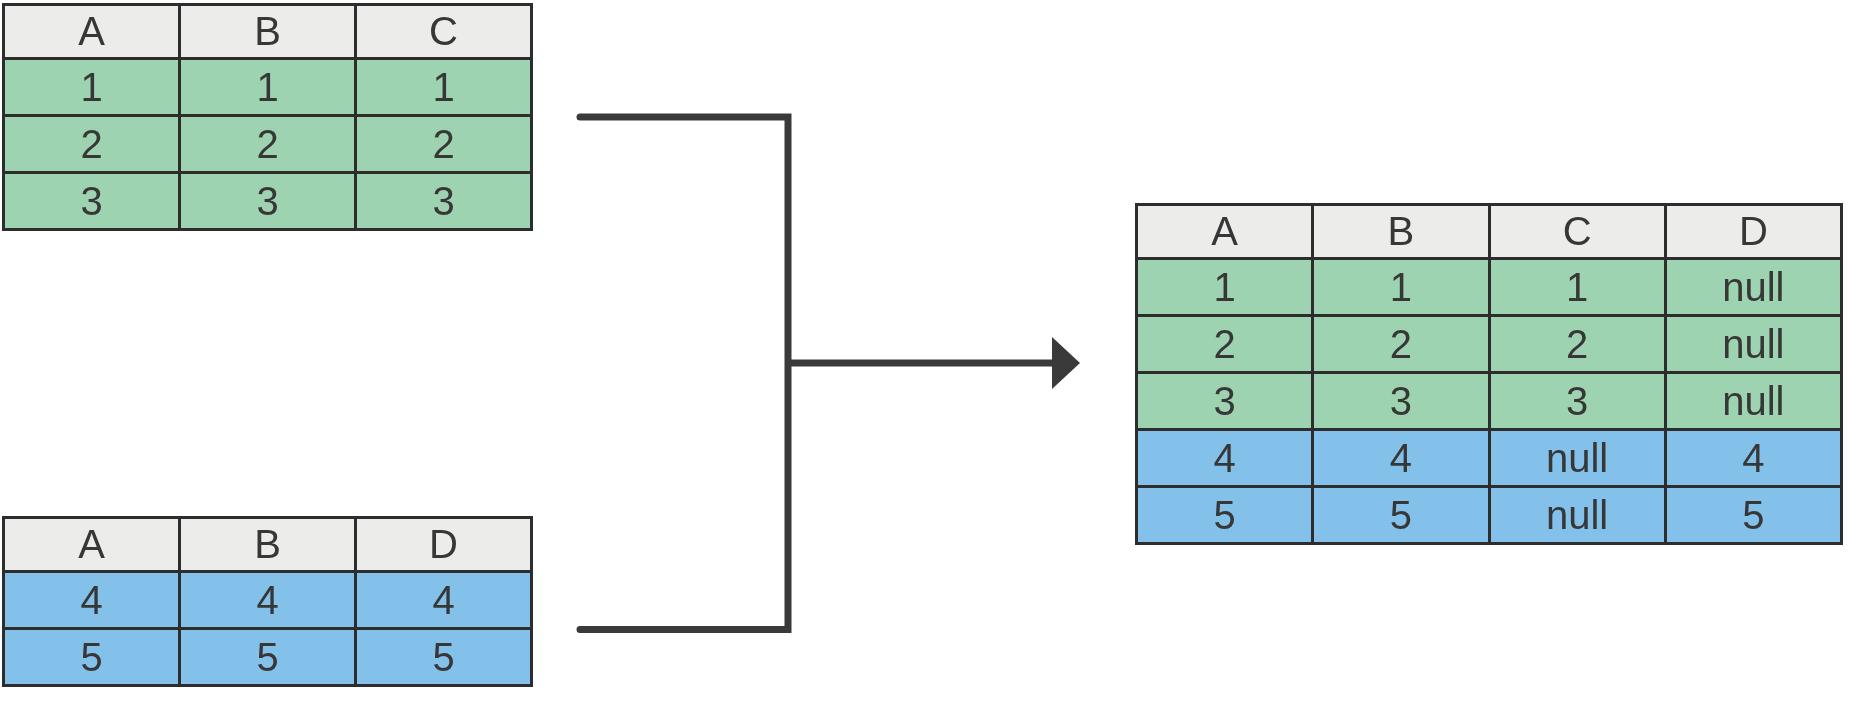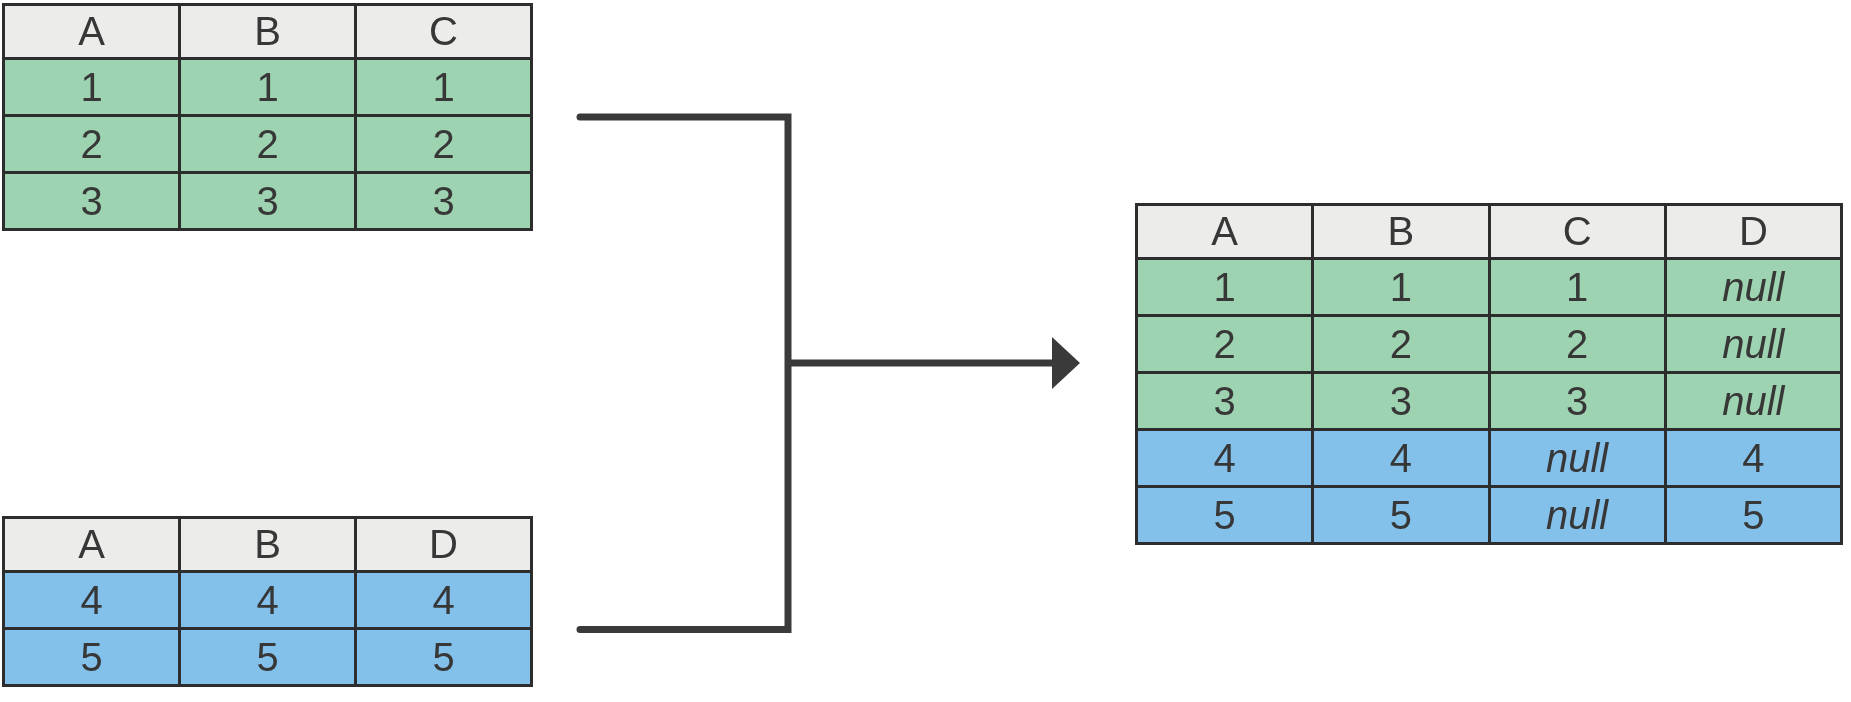--- a/index.html
+++ b/index.html
@@ -25,21 +25,21 @@
     overflow:hidden;
     white-space:nowrap;
   }
   .tbl th{
     background:var(--header-bg,#ececea);
     height:51px;
   }
   .tbl td{height:54px;}
   .tbl td.green{background:var(--green,#9dd3b1);}
   .tbl td.blue{background:var(--blue,#83c0ea);}
-  .tbl td.null{font-style:italic;}
+  .tbl td.null{}
   #table-top-source{left:2px;top:3px;width:531px;}
   #table-bottom-source{left:2px;top:516px;width:531px;}
   #table-result{left:1135px;top:203px;width:708px;}
   #connector-svg{position:absolute;left:0;top:0;}
 </style>
 </head>
 <body>
 
 <div id="canvas">
 

